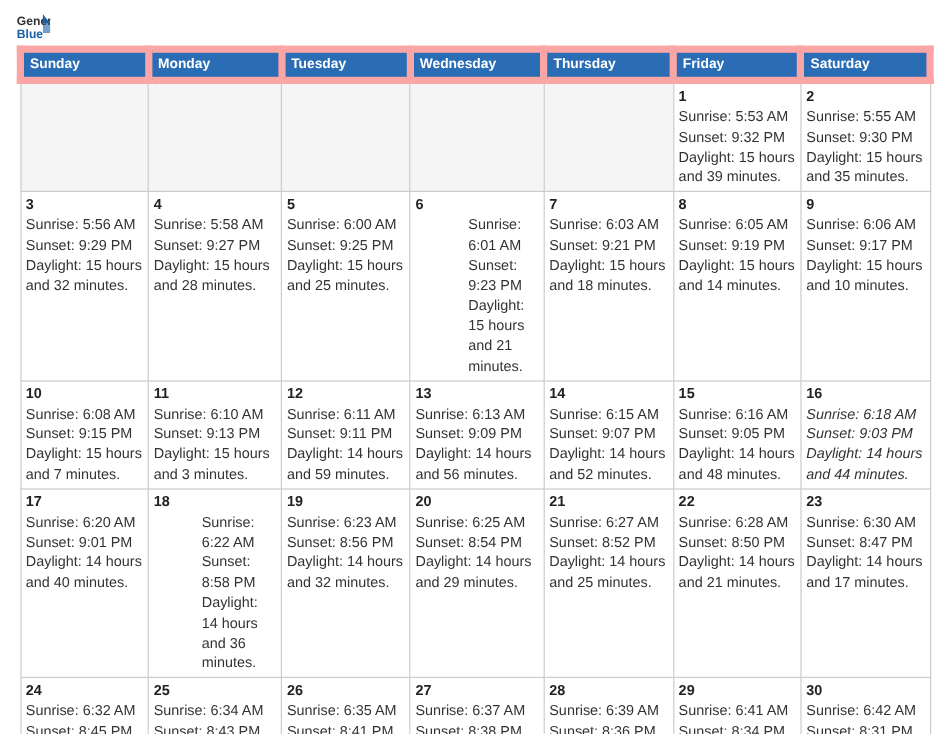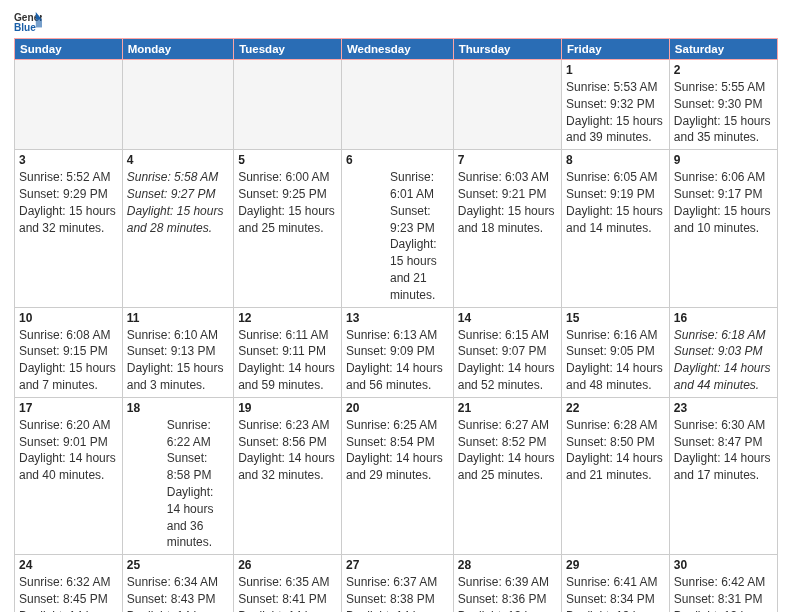--- a/index.html
+++ b/index.html
@@ -50,21 +50,21 @@
       border-collapse: collapse;
       border: 1px solid #bbb;
     }
     .calendar th {
       background: #2a6db5;
       color: #fff;
       text-align: left;
       padding: 4px 5px;
       font-size: 11.5px;
       font-weight: bold;
-      border: 1px solid #fca5a5;
+      border: 6px solid #fca5a5;
       margin-top: 44px;
     }
     .calendar td {
       vertical-align: top;
       border: 1px solid #ccc;
       padding: 3px 4px;
       width: 113px;
       min-height: 70px;
       background: #fff;
     }
@@ -136,28 +136,28 @@
             <span class="day-num">2</span>
             <div class="day-info" style="white-space: pre-line;">Sunrise: 5:55 AM
 Sunset: 9:30 PM
 Daylight: 15 hours
 and 35 minutes.</div>
           </td>
         </tr>
         <tr>
           <td>
             <span class="day-num">3</span>
-            <div class="day-info" style="white-space: pre-line;">Sunrise: 5:52 AM
+            <div class="day-info" style="white-space: pre-line;">Sunrise: 5:56 AM
 Sunset: 9:29 PM
 Daylight: 15 hours
 and 32 minutes.</div>
           </td>
           <td>
             <span class="day-num">4</span>
-            <div class="day-info" style="white-space: pre-line; font-style: italic;">Sunrise: 5:58 AM
+            <div class="day-info" style="white-space: pre-line;">Sunrise: 5:58 AM
 Sunset: 9:27 PM
 Daylight: 15 hours
 and 28 minutes.</div>
           </td>
           <td>
             <span class="day-num">5</span>
             <div class="day-info" style="white-space: pre-line;">Sunrise: 6:00 AM
 Sunset: 9:25 PM
 Daylight: 15 hours
 and 25 minutes.</div>

